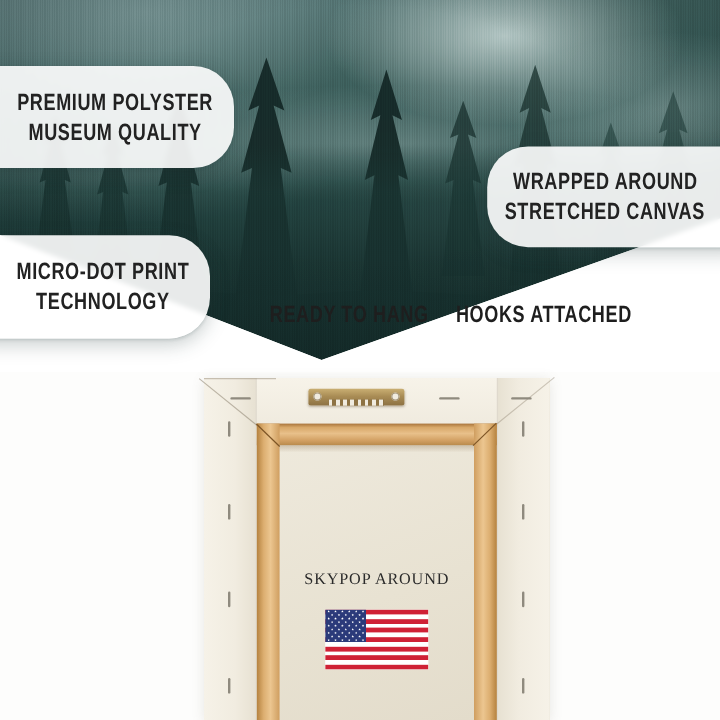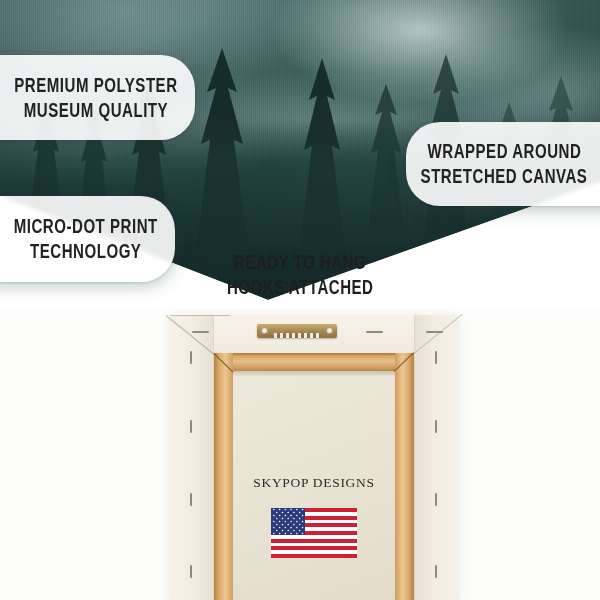--- a/index.html
+++ b/index.html
@@ -77,21 +77,21 @@
     transform:scaleX(.86) scaleY(1.12);
     transform-origin:center;
   }
 
   #pill-premium{ left:-40px; top:55px;  width:235px; height:85px; padding-left:36px; }
   #pill-micro  { left:-40px; top:196px; width:215px; height:86px; padding-left:36px; }
   #pill-wrapped{ left:406px; top:122px; width:235px; height:84px; padding-right:38px; }
 
   #block-ready{
     position:absolute; left:214px; top:250px; width:172px;
-    display:flex; flex-direction:column; align-items:center;
+    display:flex; flex-direction:row; align-items:center;
   }
   #block-ready .ln{
     color:#1e1e1e; font-weight:700; font-size:17.5px; letter-spacing:.6px;
     line-height:1.42; white-space:nowrap;
     transform:scaleX(.86) scaleY(1.12); transform-origin:center;
     font-family:"Liberation Sans", sans-serif;
   }
 
   
   #canvas-back{
@@ -294,21 +294,21 @@
     <div class="staple v" style="left:20px; top:36px;"></div>
     <div class="staple v" style="left:20px; top:105px;"></div>
     <div class="staple v" style="left:20px; top:178px;"></div>
     <div class="staple v" style="left:20px; top:250px;"></div>
     <div class="staple v" style="left:265px; top:36px;"></div>
     <div class="staple v" style="left:265px; top:105px;"></div>
     <div class="staple v" style="left:265px; top:178px;"></div>
     <div class="staple v" style="left:265px; top:250px;"></div>
 
     <div class="brand">
-      <div class="brand-name">SKYPOP DESIGNS</div>
+      <div class="brand-name">SKYPOP AROUND</div>
       <div class="flag">
         <div class="stripes" id="flag-stripes">
             <div class="stripe" style="top: 0px; height: 3.84615px; background: rgb(207, 33, 53);"></div>
             <div class="stripe" style="top: 7.69231px; height: 3.84615px; background: rgb(207, 33, 53);"></div>
             <div class="stripe" style="top: 15.3846px; height: 3.84615px; background: rgb(207, 33, 53);"></div>
             <div class="stripe" style="top: 23.0769px; height: 3.84615px; background: rgb(207, 33, 53);"></div>
             <div class="stripe" style="top: 30.7692px; height: 3.84615px; background: rgb(207, 33, 53);"></div>
             <div class="stripe" style="top: 38.4615px; height: 3.84615px; background: rgb(207, 33, 53);"></div>
             <div class="stripe" style="top: 46.1538px; height: 3.84615px; background: rgb(207, 33, 53);"></div>
           </div>

